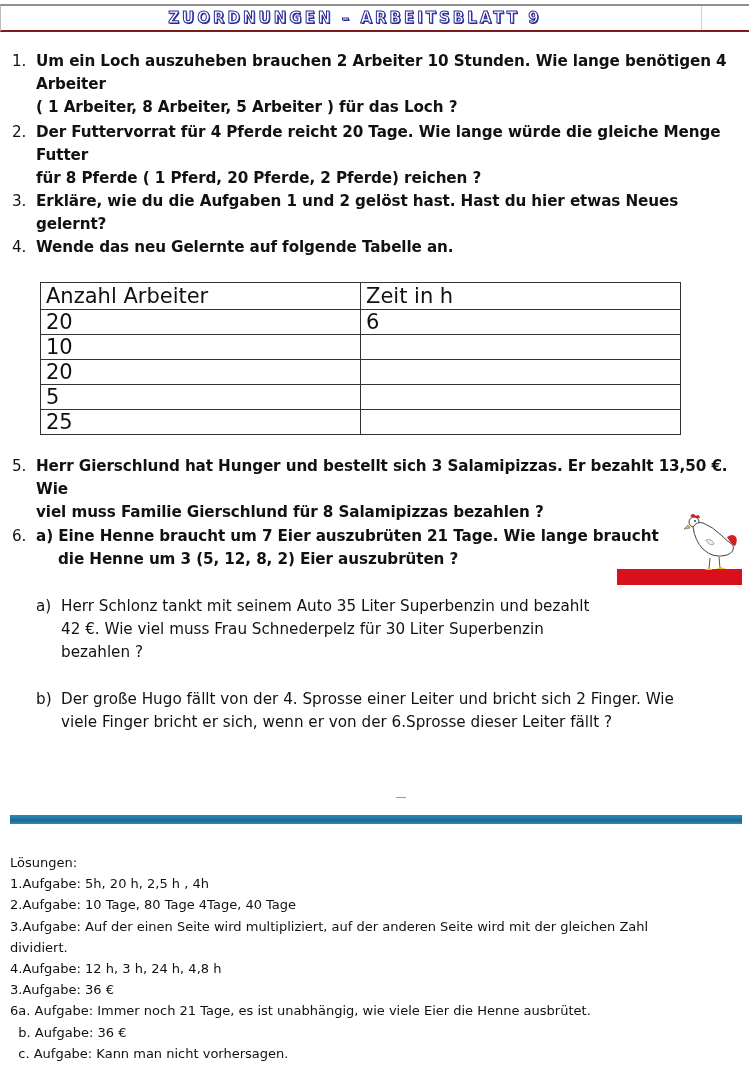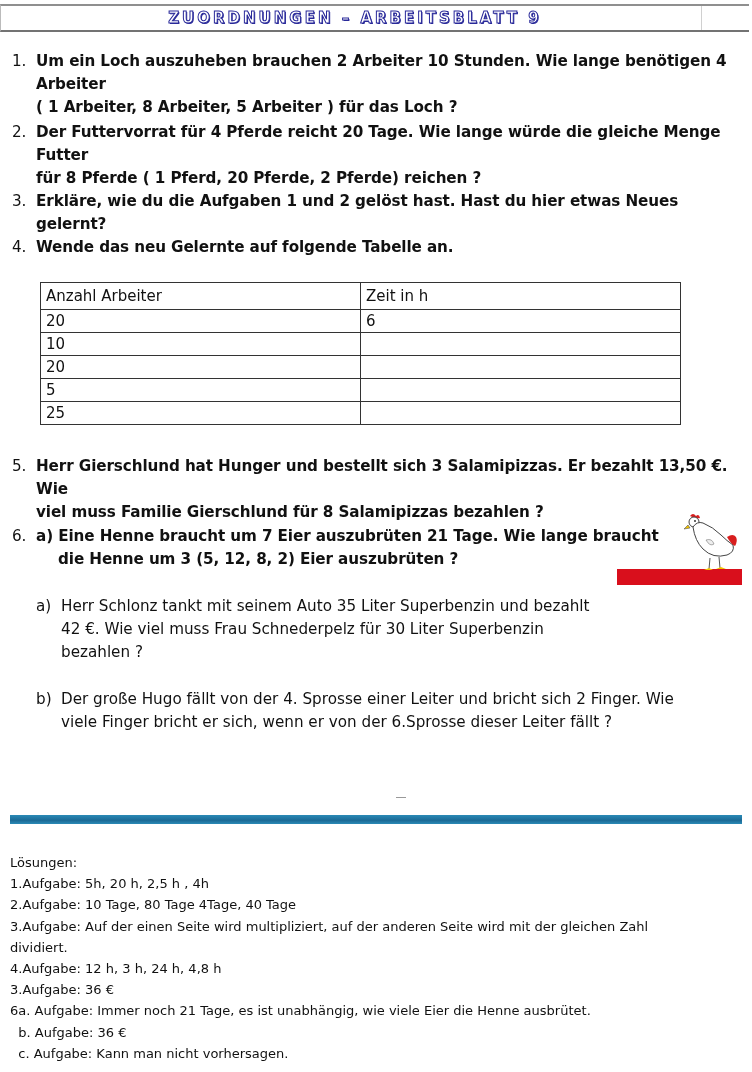--- a/index.html
+++ b/index.html
@@ -2,21 +2,21 @@
 <html><head>
 <meta charset="utf-8">
 <style>
   html, body { margin: 0; padding: 0; background: #ffffff; }
   body {
     width: 752px; height: 1072px; position: relative; overflow: hidden;
     font-family: "DejaVu Sans", sans-serif; color: #111; 
   }
   .title-bar {
     position: absolute; left: 0; top: 4px; width: 748px; height: 24px;
-    border-top: 2px solid #8f8f8f; border-bottom: 2px solid #737373; border-left: 1px solid #bbb;
+    border-top: 2px solid #8f8f8f; border-bottom: 2px solid #7f1d1d; border-left: 1px solid #bbb;
     display: flex; align-items: center; justify-content: center;
   }
   .title-bar .divider { position: absolute; left: 700px; top: 0; width: 1px; height: 100%; background: #d0d0d0; }
   .title-text {
     font-family: "DejaVu Sans", sans-serif; font-weight: bold; font-size: 15px;
     letter-spacing: 3px; color: #fff; 
     -webkit-text-stroke: 1px #2a2a9a;
     text-shadow: 1px 1px 0 #2a2a9a;
     margin-left: -40px;
   }
@@ -25,21 +25,21 @@
   }
   .q .num { position: absolute; left: 0; top: 0; }
   .q .body { margin-left: 24px; display: block; font-weight: bold; }
   .sub {
     position: absolute; font-size: 15.2px; line-height: 23px;
   }
   .sub .lbl { position: absolute; left: 0; top: 0; }
   .sub .body { margin-left: 25px; display: block; }
   table.work {
     position: absolute; left: 40px; top: 282px; width: 641px;
-    border-collapse: collapse; font-size: 15px;
+    border-collapse: collapse; font-size: 21px;
   }
   table.work td {
     border: 1px solid #333; height: 22px; padding: 0 5px; vertical-align: middle; width: 50%;
   }
   table.work tr.head td { height: 26px; }
   .hen-bar { position: absolute; left: 617px; top: 569px; width: 125px; height: 16px; background: #d90f1c; }
   .hen { position: absolute; left: 682px; top: 512px; width: 60px; height: 62px; }
   .mini-dash { position: absolute; left: 396px; top: 797px; width: 10px; height: 1px; background: #999; }
   .blue-rule {
     position: absolute; left: 10px; top: 815px; width: 732px; height: 9px;

